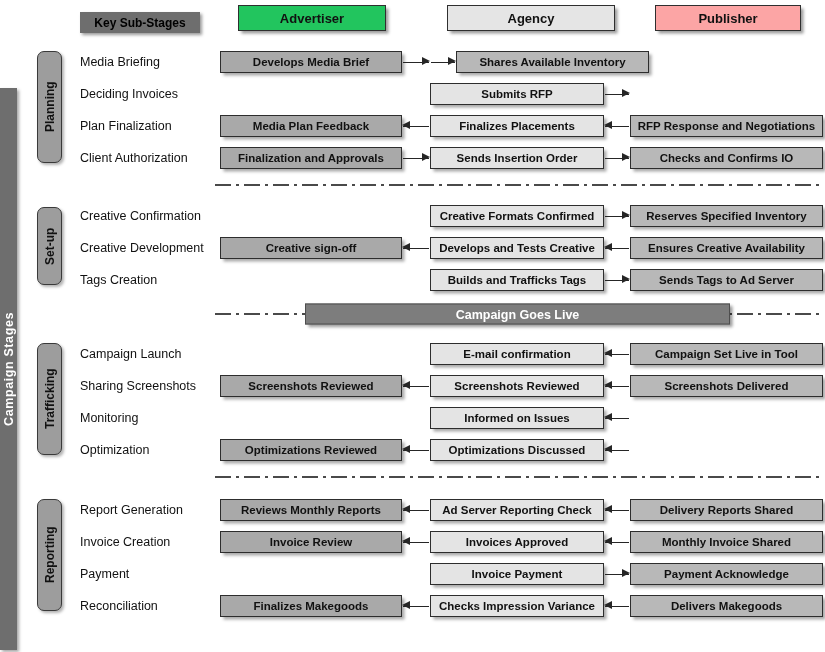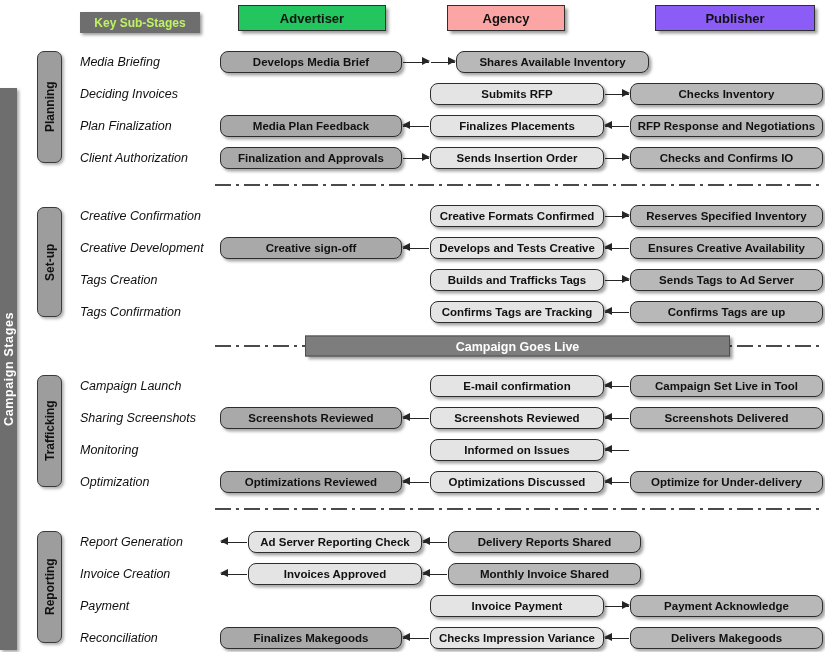--- a/index.html
+++ b/index.html
@@ -27,31 +27,31 @@
 
   
   .header-row { position: relative; height: 40px; }
   .hdr {
     position: absolute; box-sizing: border-box;
     display: flex; align-items: center; justify-content: center;
     font-weight: bold; text-align: center;
   }
   .hdr-sub {
     left: 80px; top: 12px; width: 120px; height: 21px;
-    background: #6e6e6e; color: #bef264; font-size: 12px;
+    background: #6e6e6e; color: #000000; font-size: 12px;
     box-shadow: 2px 2px 3px rgba(0,0,0,0.4);
   }
   .hdr-col {
     top: 5px; height: 26px; font-size: 13px;
     border: 1.5px solid #2f2f2f;
     box-shadow: 2.5px 2.5px 3px rgba(0,0,0,0.4);
   }
   .hdr-adv { left: 238px; width: 148px; background: #22c55e; }
-  .hdr-agc { left: 447px; width: 118px; background: #fca5a5; }
-  .hdr-pub { left: 655px; width: 160px; background: #8b5cf6; }
+  .hdr-agc { left: 447px; width: 168px; background: #e5e5e5; }
+  .hdr-pub { left: 655px; width: 146px; background: #fca5a5; }
 
   
   .stage-group { position: relative; }
   .stage-group.pt6 { padding-top: 6px; }
   .stage-group.pt4 { padding-top: 4px; }
   .stage-pill {
     position: absolute; left: 37px; top: 50%;
     transform: translateY(-50%) rotate(180deg);
     width: 25px; height: calc(100% - 22px);
     box-sizing: border-box;
@@ -60,24 +60,24 @@
     writing-mode: vertical-rl;
     font-weight: bold; font-size: 12px; color: #111;
     box-shadow: -2px -2px 3px rgba(0,0,0,0.3);
     white-space: nowrap;
   }
 
   
   .row { display: flex; align-items: center; height: 32px; }
   .cell-label {
     width: 140px; margin-left: 80px;
-    font-style: italic; font-size: 12.5px; color: #111;
+    font-size: 12.5px; color: #111;
     white-space: nowrap; overflow: hidden;
   }
-  .cell { box-sizing: border-box; height: 22px; flex: none; border-radius: 8px; }
+  .cell { box-sizing: border-box; height: 22px; flex: none; }
   .cell-adv { width: 182px; }
   .cell-agc { width: 174px; }
   .cell-pub { width: 193px; }
   .box {
     display: flex; align-items: center; justify-content: center;
     border: 1.2px solid #2d2d2d;
     font-weight: bold; font-size: 11.5px; text-align: center;
     padding: 0 2px; white-space: nowrap; overflow: hidden;
     box-shadow: 2.5px 2.5px 3px rgba(0,0,0,0.35);
   }
@@ -155,21 +155,20 @@
           <div class="cell cell-pub box box-pub">Shares Available Inventory</div>
         </div>
         <div class="row">
           <div class="cell-label">Deciding Invoices</div>
           <div class="cell cell-adv"></div>
           <div class="gap gap1"></div>
           <div class="cell cell-agc box box-agc">Submits RFP</div>
           <div class="gap gap2">
             <span class="arrow right"></span>
           </div>
-          <div class="cell cell-pub box box-pub">Checks Inventory</div>
         </div>
         <div class="row">
           <div class="cell-label">Plan Finalization</div>
           <div class="cell cell-adv box box-adv">Media Plan Feedback</div>
           <div class="gap gap1">
             <span class="arrow left"></span>
           </div>
           <div class="cell cell-agc box box-agc">Finalizes Placements</div>
           <div class="gap gap2">
             <span class="arrow left"></span>
@@ -218,30 +217,20 @@
         </div>
         <div class="row">
           <div class="cell-label">Tags Creation</div>
           <div class="cell cell-adv"></div>
           <div class="gap gap1"></div>
           <div class="cell cell-agc box box-agc">Builds and Trafficks Tags</div>
           <div class="gap gap2">
             <span class="arrow right"></span>
           </div>
           <div class="cell cell-pub box box-pub">Sends Tags to Ad Server</div>
-        </div>
-        <div class="row">
-          <div class="cell-label">Tags Confirmation</div>
-          <div class="cell cell-adv"></div>
-          <div class="gap gap1"></div>
-          <div class="cell cell-agc box box-agc">Confirms Tags are Tracking</div>
-          <div class="gap gap2">
-            <span class="arrow left"></span>
-          </div>
-          <div class="cell cell-pub box box-pub">Confirms Tags are up</div>
         </div>
       </div>
       <div class="sep sep-live">
         <div class="sep-line"></div>
         <div class="live-bar">Campaign Goes Live</div>
       </div>
       <div class="stage-group pt6">
         <div class="stage-pill">Trafficking</div>
         <div class="row">
           <div class="cell-label">Campaign Launch</div>
@@ -277,41 +266,42 @@
         <div class="row">
           <div class="cell-label">Optimization</div>
           <div class="cell cell-adv box box-adv">Optimizations Reviewed</div>
           <div class="gap gap1">
             <span class="arrow left"></span>
           </div>
           <div class="cell cell-agc box box-agc">Optimizations Discussed</div>
           <div class="gap gap2">
             <span class="arrow left"></span>
           </div>
-          <div class="cell cell-pub box box-pub">Optimize for Under-delivery</div>
         </div>
       </div>
       <div class="sep">
         <div class="sep-line"></div>
       </div>
       <div class="stage-group pt6">
         <div class="stage-pill">Reporting</div>
         <div class="row">
           <div class="cell-label">Report Generation</div>
+          <div class="cell cell-adv box box-adv">Reviews Monthly Reports</div>
           <div class="gap gap1">
             <span class="arrow left"></span>
           </div>
           <div class="cell cell-agc box box-agc">Ad Server Reporting Check</div>
           <div class="gap gap2">
             <span class="arrow left"></span>
           </div>
           <div class="cell cell-pub box box-pub">Delivery Reports Shared</div>
         </div>
         <div class="row">
           <div class="cell-label">Invoice Creation</div>
+          <div class="cell cell-adv box box-adv">Invoice Review</div>
           <div class="gap gap1">
             <span class="arrow left"></span>
           </div>
           <div class="cell cell-agc box box-agc">Invoices Approved</div>
           <div class="gap gap2">
             <span class="arrow left"></span>
           </div>
           <div class="cell cell-pub box box-pub">Monthly Invoice Shared</div>
         </div>
         <div class="row">

